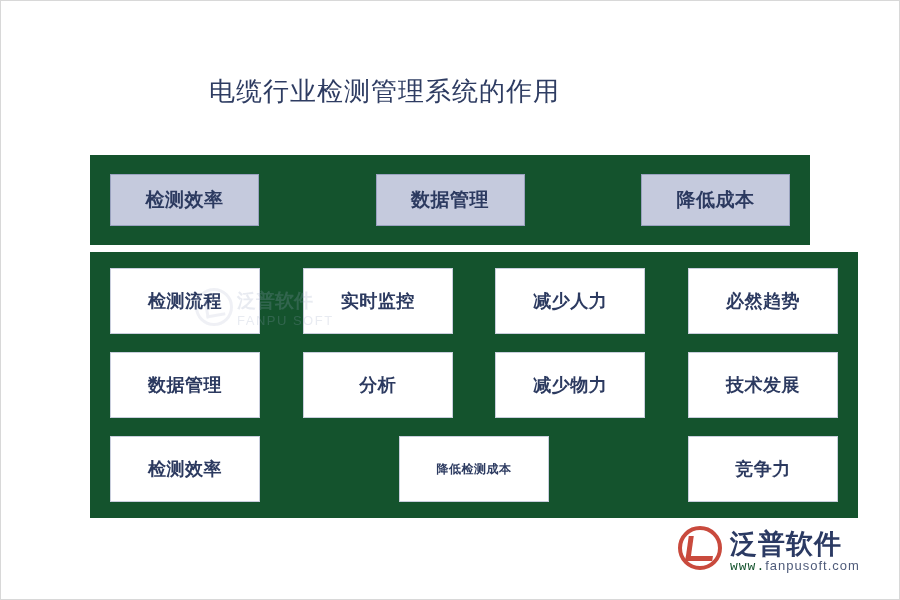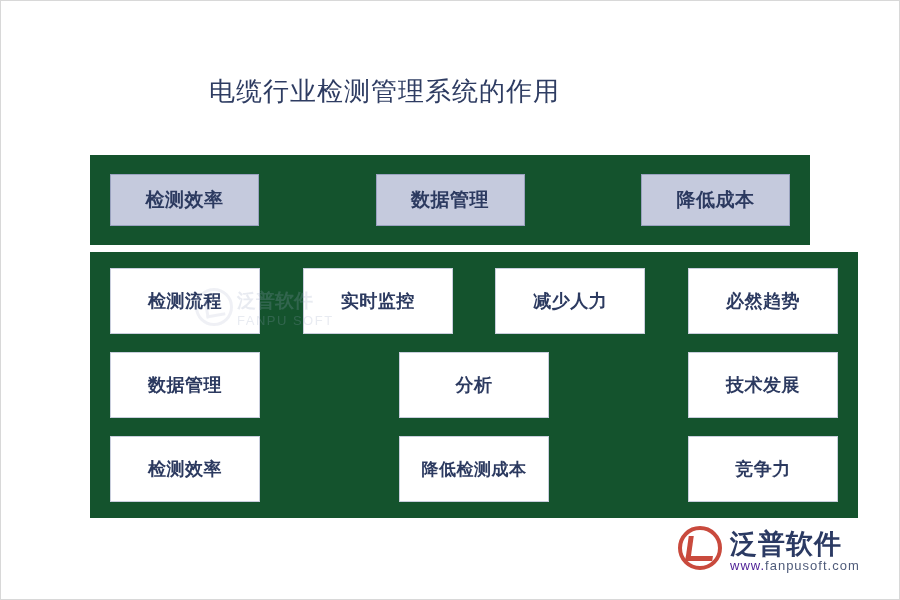--- a/index.html
+++ b/index.html
@@ -94,21 +94,21 @@
     border: 1px solid #c9cedd;
     box-sizing: border-box;
     display: flex;
     align-items: center;
     justify-content: center;
     font-size: 18px;
     font-weight: bold;
     color: #2c3a60;
     letter-spacing: 0.5px;
   }
-  .cell-sub.narrow-text { font-size: 17px; }
+  .cell-sub.narrow-text { font-size: 12px; }
 
   
   .watermark-center {
     position: absolute;
     left: 195px;
     top: 282px;
     width: 150px;
     height: 60px;
     opacity: 0.22;
     pointer-events: none;
@@ -203,21 +203,21 @@
     position: absolute;
     left: 52px;
     top: 34px;
     font-size: 13px;
     color: #5a6party;
     color: #4f5b7a;
     letter-spacing: 1px;
     font-family: "Liberation Sans", sans-serif;
     white-space: nowrap;
   }
-  .logo-url .www { color: #4c1d95; }
+  .logo-url .www { color: #14532d; font-family: Liberation Mono, monospace; }
 </style>
 </head>
 <body>
 
 <div class="page-border"></div>
 
 <div class="title">电缆行业检测管理系统的作用</div>
 
 <div class="band band-top">
   <div class="row row-top">
@@ -250,20 +250,23 @@
         <span>必然趋势</span>
       </div>
     </div>
 
     <div class="row row-sub">
       <div class="cell-sub">
         <span>数据管理</span>
       </div>
       <div class="cell-sub">
         <span>分析</span>
+      </div>
+      <div class="cell-sub">
+        <span>减少物力</span>
       </div>
       <div class="cell-sub">
         <span>技术发展</span>
       </div>
     </div>
 
     <div class="row row-sub">
       <div class="cell-sub">
         <span>检测效率</span>
       </div>

